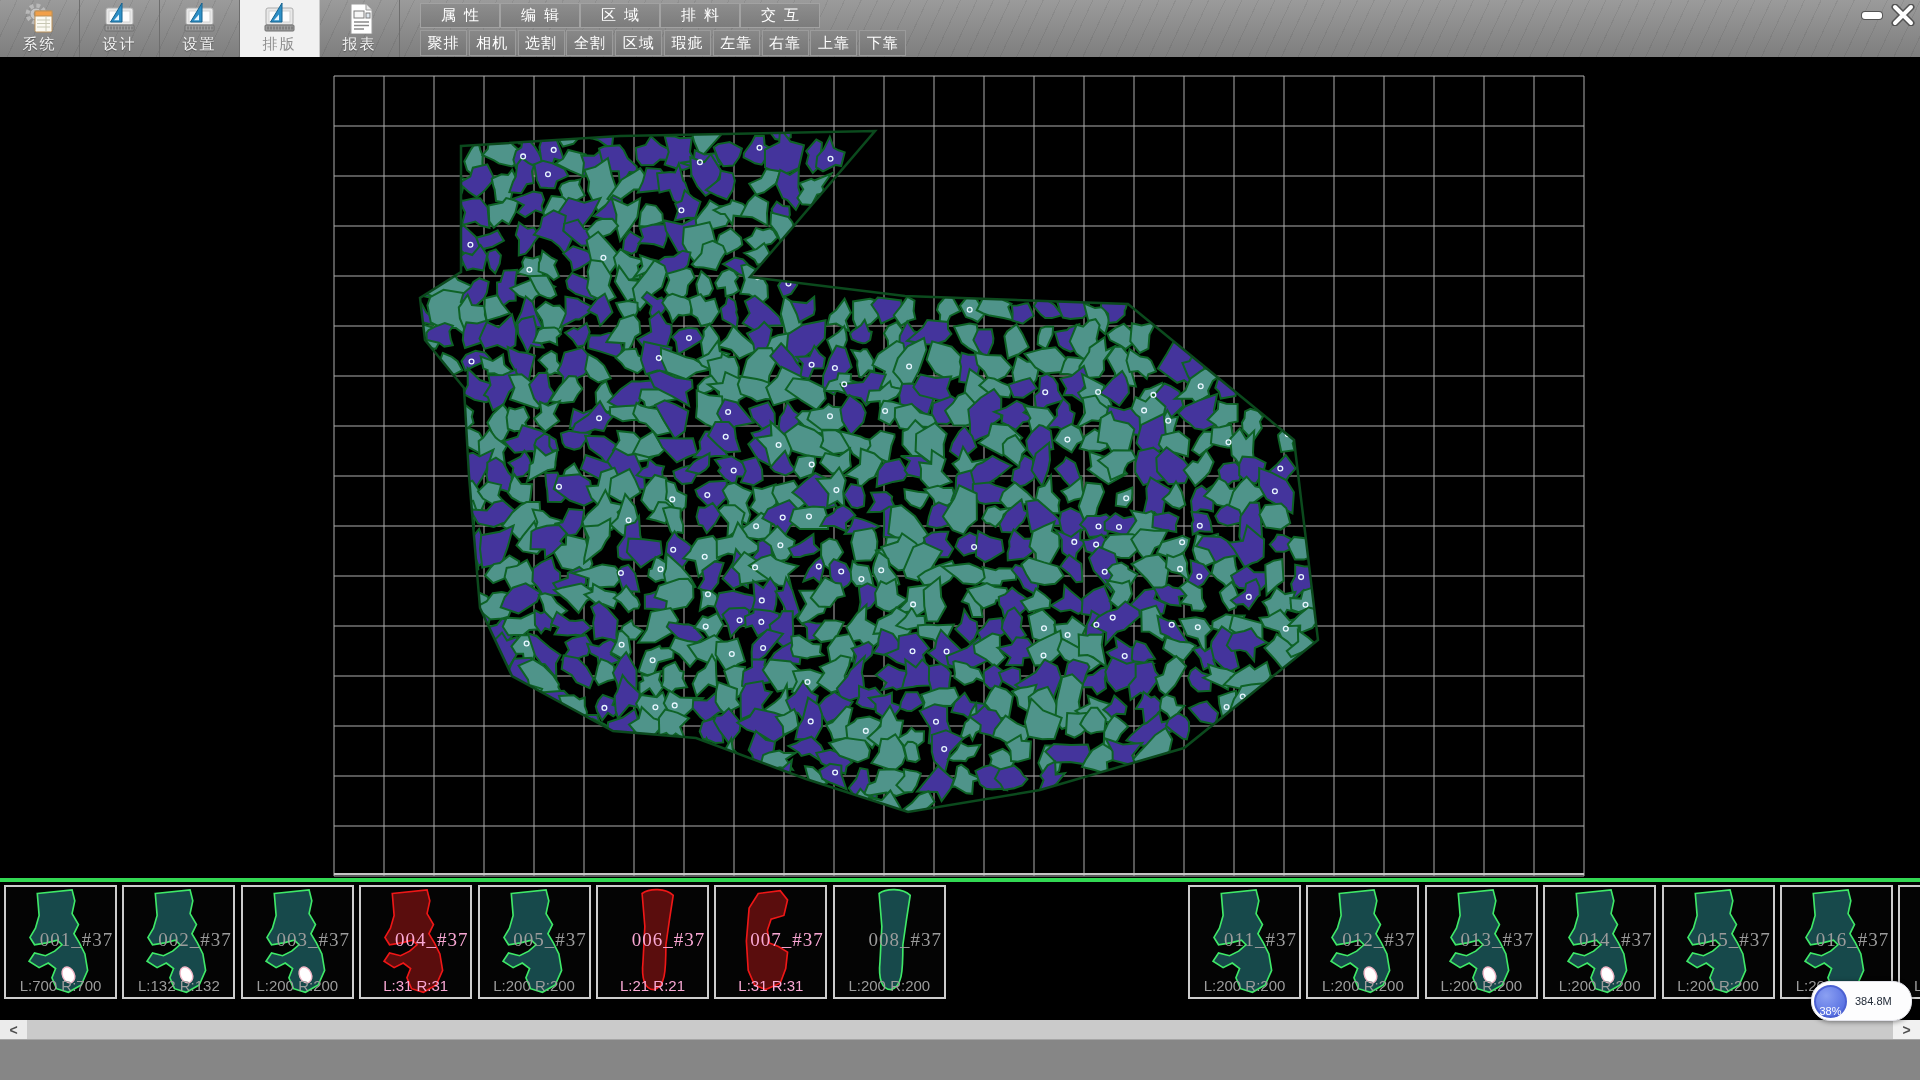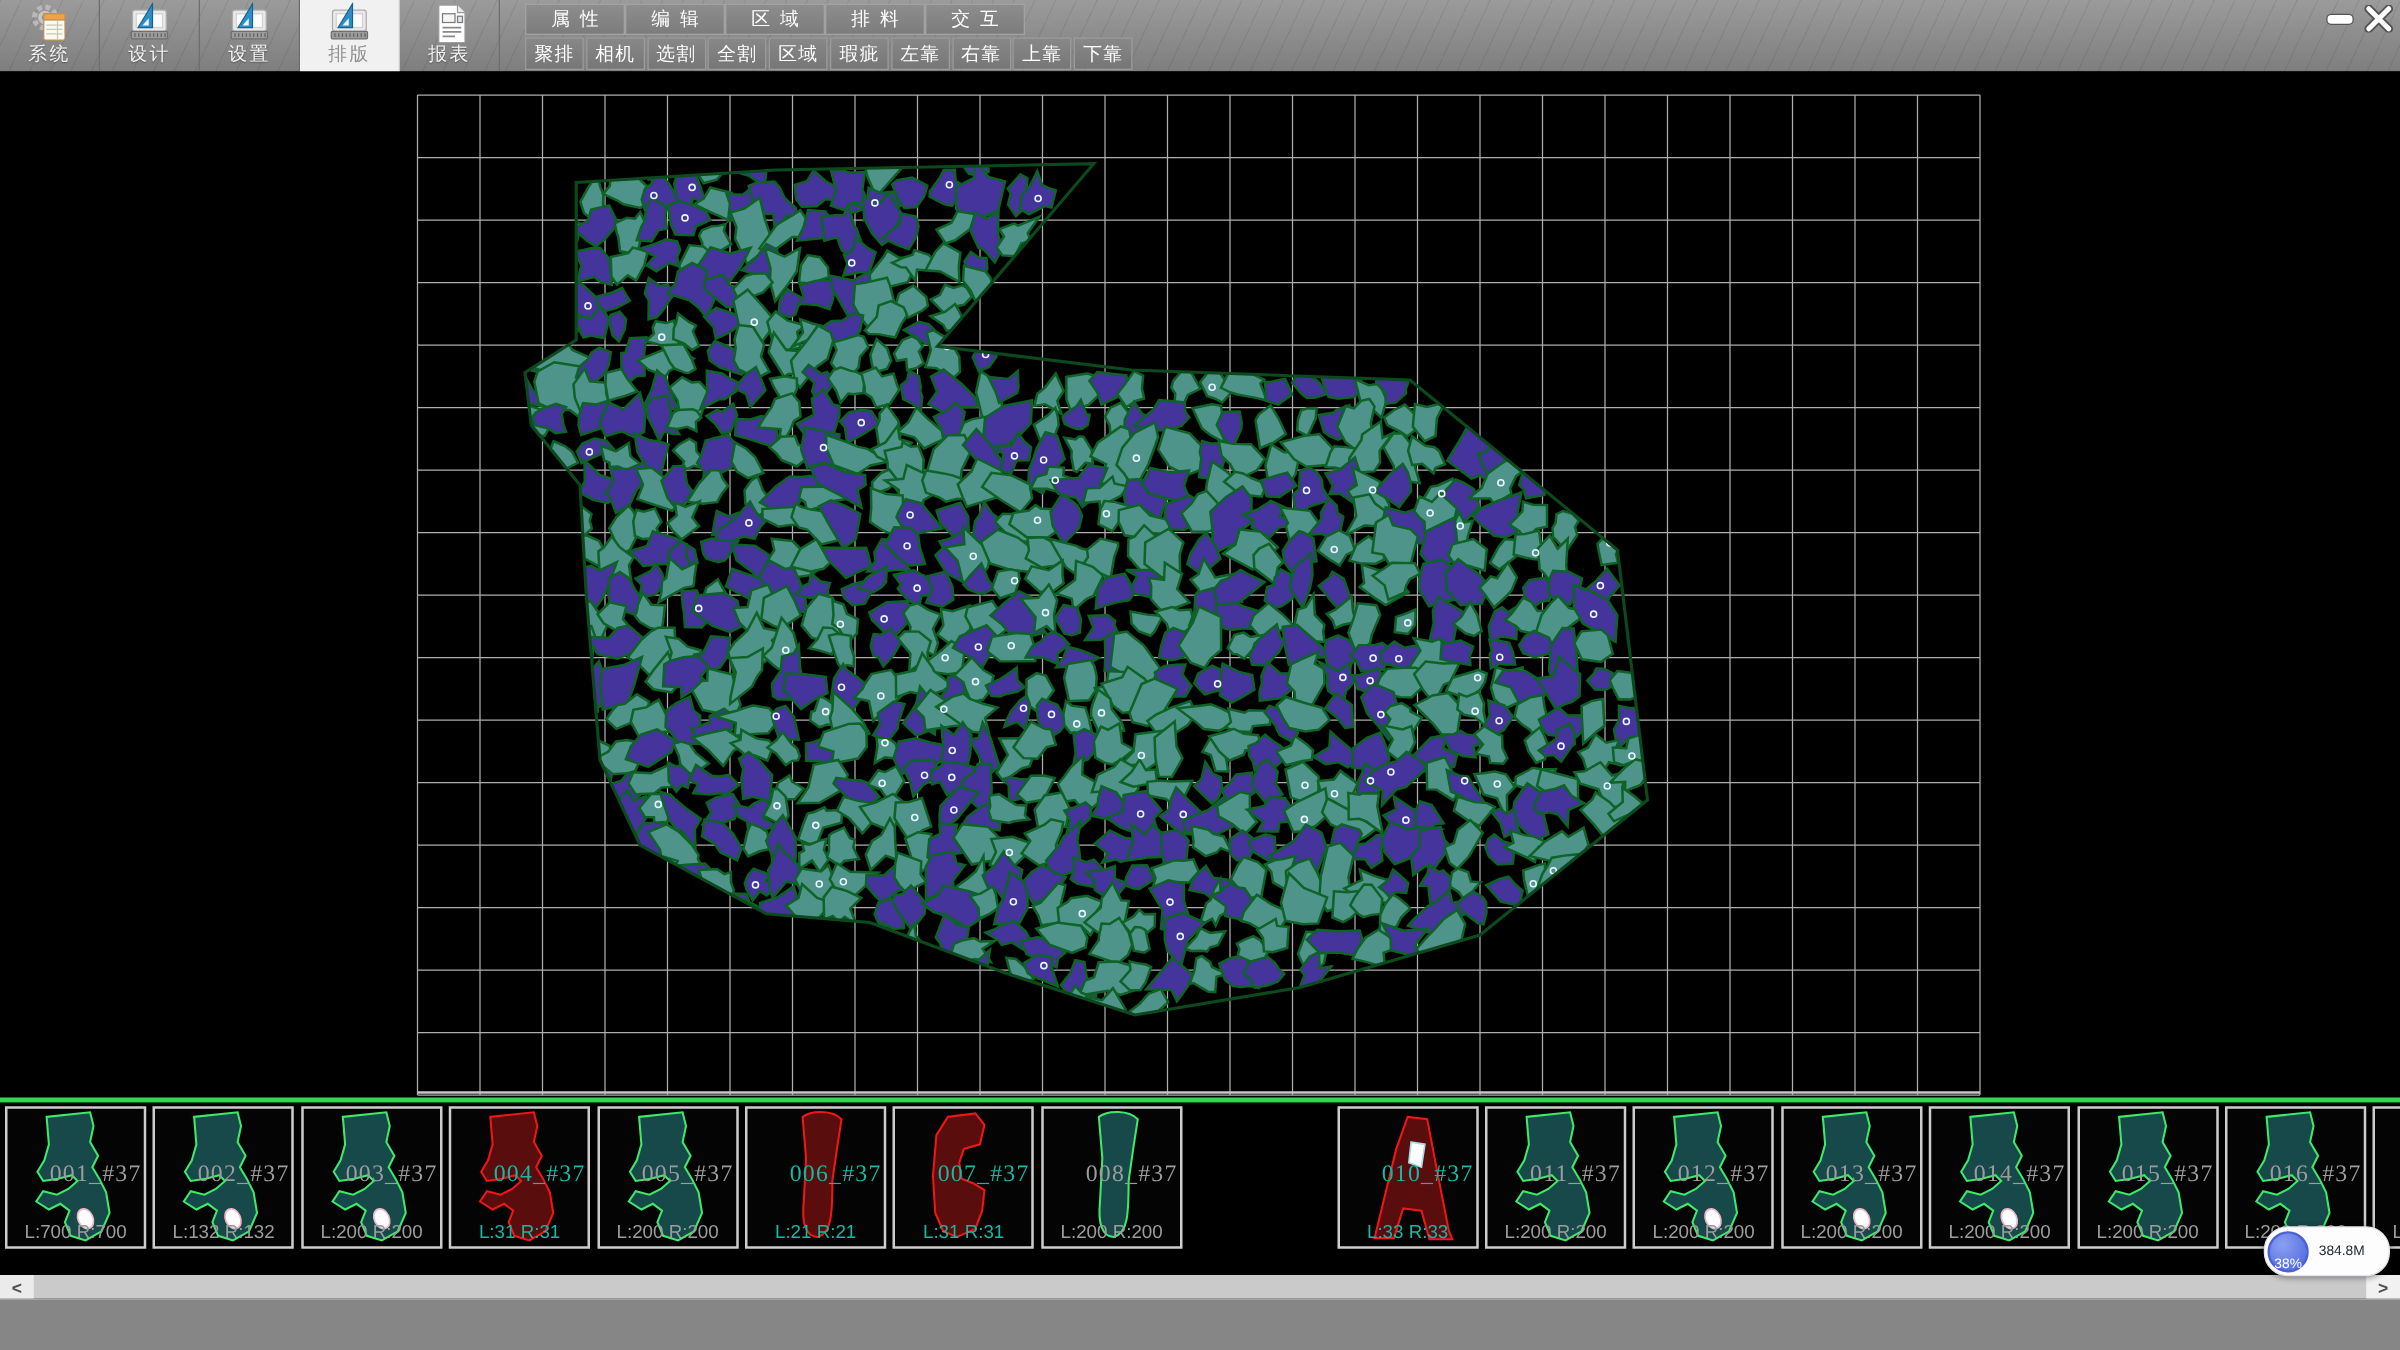--- a/index.html
+++ b/index.html
@@ -41,21 +41,21 @@
   #green-divider{position:absolute;left:0;top:878px;width:1920px;height:4px;background:#32d853;
     box-shadow:0 1px 0 #0a3;}
   #thumb-panel{position:absolute;left:0;top:882px;width:1920px;height:138px;background:#000;}
   .thumb-cell{position:absolute;top:3px;width:113px;height:114px;box-sizing:border-box;
     background:#040404;border:2px solid #cdcdcd;overflow:hidden;}
   .thumb-cell svg{position:absolute;left:4px;top:1px;width:104px;height:108px;}
   .thumb-id{position:absolute;left:0;top:42px;width:100%;text-align:center;
     font-family:"Liberation Serif",serif;font-size:19px;letter-spacing:1px;margin-left:16px;}
   .thumb-lr{position:absolute;left:0;bottom:3px;width:100%;text-align:center;
     font-family:Liberation Sans, sans-serif;font-size:15px;}
-  .txt-gray{color:#9c9c9c;} .txt-green{color:#14b8a6;}
+  .txt-gray{color:#9c9c9c;} .txt-green{color:#f9a8d4;}
 
   
   #mem-badge{position:absolute;left:1811px;top:981px;width:99px;height:38px;background:#fdfdfe;
     border-radius:19px;border:1px solid #e3e3ea;box-shadow:0 1px 5px rgba(0,0,0,0.45);z-index:30;
     display:flex;align-items:center;}
   #mem-circle{width:33px;height:33px;margin-left:2px;border-radius:50%;
     background:radial-gradient(circle at 35% 30%,#8ba0f2,#5a72e2 75%);
     border:2px solid #4c61d2;box-sizing:border-box;display:flex;align-items:center;justify-content:center;}
   #mem-circle span{color:#fff;font-size:11px;margin-top:20px;}
   #mem-value{margin-left:8px;font-size:11px;color:#222b38;}
@@ -1131,28 +1131,20 @@
         <div class="thumb-id txt-green">007_#37</div>
         <div class="thumb-lr txt-green">L:31 R:31</div>
       </div>
       <div class="thumb-cell" style="left: 832.8px;">
         <svg viewBox="0 0 90 118">
           <path d="M32,6 C40,0 58,0 66,8 L62,34 L58,62 C58,92 57,108 45,111 C35,111 31,99 33,80 L35,42 Z" fill="#17494b" stroke="#3fe868" stroke-width="1.8"></path>
         </svg>
         <div class="thumb-id txt-gray">008_#37</div>
         <div class="thumb-lr txt-gray">L:200 R:200</div>
       </div>
-      <div class="thumb-cell" style="left: 1069.6px;">
-        <svg viewBox="0 0 90 118">
-          <path d="M14,112 L33,34 L43,6 L60,8 L70,60 L79,106 L82,113 L62,113 L55,88 L39,86 L31,112 Z" fill="#5a0d0d" stroke="#ee1717" stroke-width="1.8"></path>
-          <polygon points="46,28 58,30 55,50 44,46" fill="#ffffff" stroke="#a9dce8" stroke-width="1.5"></polygon>
-        </svg>
-        <div class="thumb-id txt-green">010_#37</div>
-        <div class="thumb-lr txt-green">L:33 R:33</div>
-      </div>
       <div class="thumb-cell" style="left: 1188px;">
         <svg viewBox="0 0 90 118">
           <path d="M18,6 L56,2 L59,14 L56,28 L63,40 L58,50 L64,60 L70,72 L73,90 L66,106 L52,114 L39,110 L34,98 L38,88 L30,82 L20,87 L9,80 L15,71 L27,74 L37,69 L45,62 L40,57 L28,60 L15,62 L10,54 L16,44 L20,30 Z" fill="#17494b" stroke="#3fe868" stroke-width="1.8"></path>
         </svg>
         <div class="thumb-id txt-gray">011_#37</div>
         <div class="thumb-lr txt-gray">L:200 R:200</div>
       </div>
       <div class="thumb-cell" style="left: 1306.4px;">
         <svg viewBox="0 0 90 118">
           <path d="M18,6 L56,2 L59,14 L56,28 L63,40 L58,50 L64,60 L70,72 L73,90 L66,106 L52,114 L39,110 L34,98 L38,88 L30,82 L20,87 L9,80 L15,71 L27,74 L37,69 L45,62 L40,57 L28,60 L15,62 L10,54 L16,44 L20,30 Z" fill="#17494b" stroke="#3fe868" stroke-width="1.8"></path>

